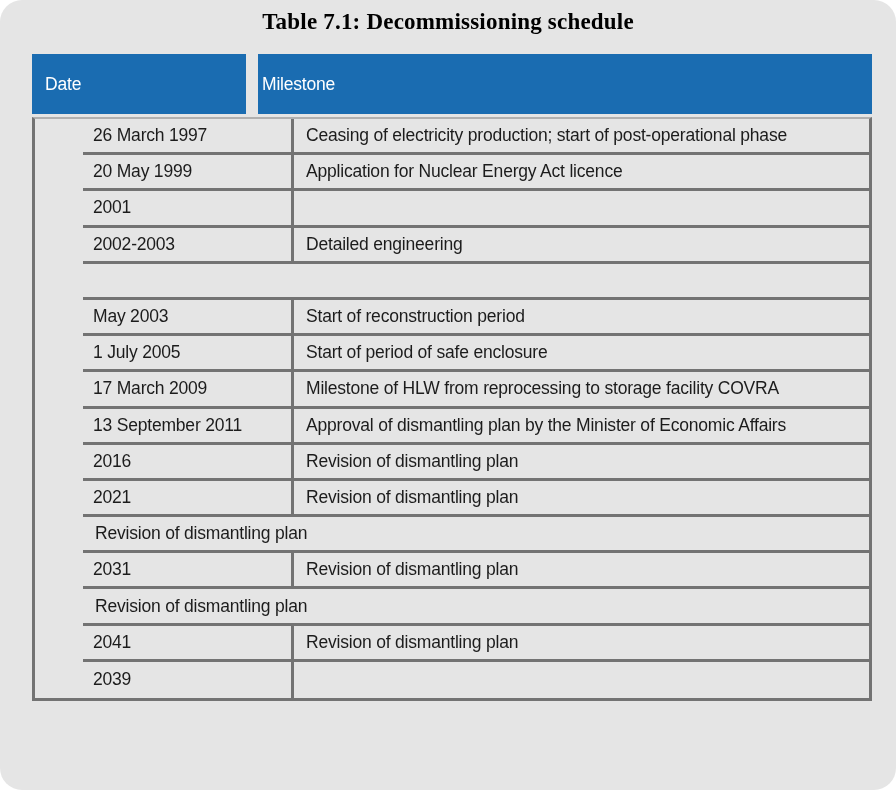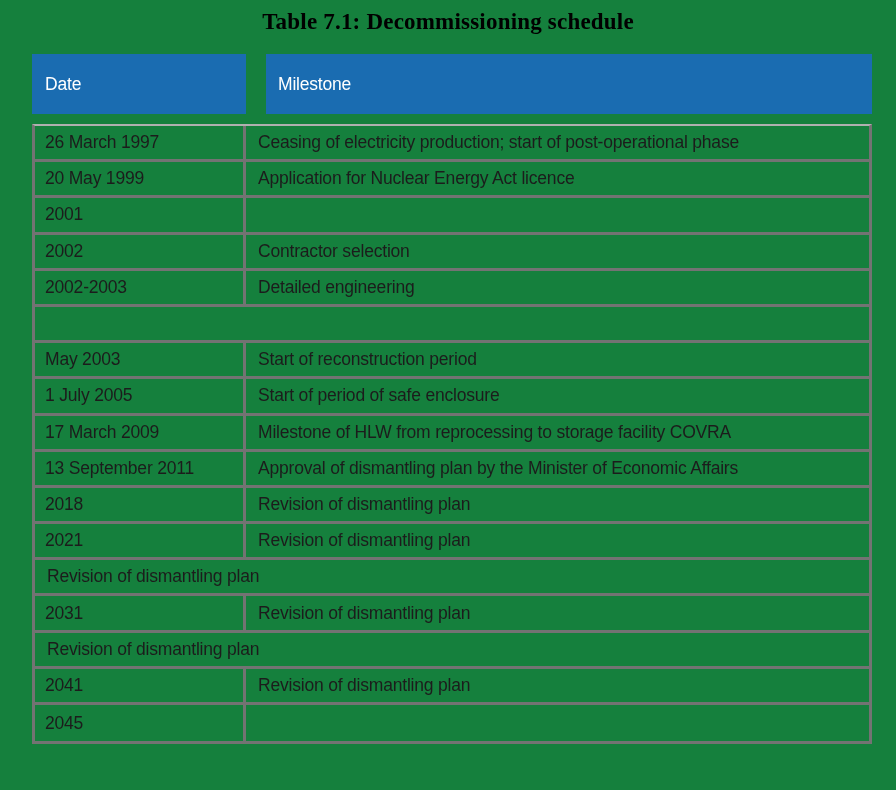--- a/index.html
+++ b/index.html
@@ -8,60 +8,62 @@
     --border-light:#b0b0b0;
     --header-text:#ffffff;
     --body-text:#1c1c1c;
   }
   *{box-sizing:border-box;margin:0;padding:0;}
   html,body{background:#ffffff;}
   .page{
     position:relative;
     width:896px;
     height:790px;
-    background:#15803d;
+    background:#e5e5e5;
     font-family:"Liberation Sans",sans-serif;
     overflow:hidden;
+    border-radius:22px;
   }
   .doc-title{
     padding-top:9px;
     text-align:center;
     font-family:"Liberation Serif",serif;
     font-weight:bold;
     font-size:23px;
     color:#000000;
     letter-spacing:0.2px;
   }
   .sched-table{
     position:absolute;
     left:32px;
     top:54px;
     width:840px;
   }
   .thead{
     display:flex;
     height:60px;
-    column-gap:20px;
+    column-gap:12px;
   }
   .th{
     background:var(--header-bg);
     color:var(--header-text);
     display:flex;
     align-items:center;
     font-size:17.5px;
     letter-spacing:-0.2px;
   }
   .th.date{width:214px;padding-left:13px;}
-  .th.milestone{flex:1;padding-left:12px;}
+  .th.milestone{flex:1;padding-left:4px;}
   .tbody{
-    margin-top:10px;
+    margin-top:3px;
     border-left:3px solid var(--border-gray);
     border-right:3px solid var(--border-gray);
     border-bottom:3px solid var(--border-gray);
     border-top:2px solid var(--border-light);
+    padding-left:48px;
   }
   .tr{
     display:flex;
     height:36.2px;
     border-bottom:3px solid var(--border-gray);
   }
   .tr:last-child{border-bottom:none;}
   .td{
     display:flex;
     align-items:center;
@@ -99,24 +101,20 @@
 
   <div class="tr">
     <div class="td date">20 May 1999</div>
     <div class="td milestone">Application for Nuclear Energy Act licence</div>
   </div>
 
   <div class="tr">
     <div class="td date">2001</div>
   </div>
 
-  <div class="tr">
-    <div class="td date">2002</div>
-    <div class="td milestone">Contractor selection</div>
-  </div>
 
   <div class="tr">
     <div class="td date">2002-2003</div>
     <div class="td milestone">Detailed engineering</div>
   </div>
 
   <div class="tr">
   </div>
 
   <div class="tr">
@@ -133,21 +131,21 @@
     <div class="td date">17 March 2009</div>
     <div class="td milestone">Milestone of HLW from reprocessing to storage facility COVRA</div>
   </div>
 
   <div class="tr">
     <div class="td date">13 September 2011</div>
     <div class="td milestone">Approval of dismantling plan by the Minister of Economic Affairs</div>
   </div>
 
   <div class="tr">
-    <div class="td date">2018</div>
+    <div class="td date">2016</div>
     <div class="td milestone">Revision of dismantling plan</div>
   </div>
 
   <div class="tr">
     <div class="td date">2021</div>
     <div class="td milestone">Revision of dismantling plan</div>
   </div>
 
   <div class="tr">
     <div class="td milestone">Revision of dismantling plan</div>
@@ -161,19 +159,19 @@
   <div class="tr">
     <div class="td milestone">Revision of dismantling plan</div>
   </div>
 
   <div class="tr">
     <div class="td date">2041</div>
     <div class="td milestone">Revision of dismantling plan</div>
   </div>
 
   <div class="tr">
-    <div class="td date">2045</div>
+    <div class="td date">2039</div>
   </div>
 </div>
 
   </div>
 
 </div>
 
 </body></html>

